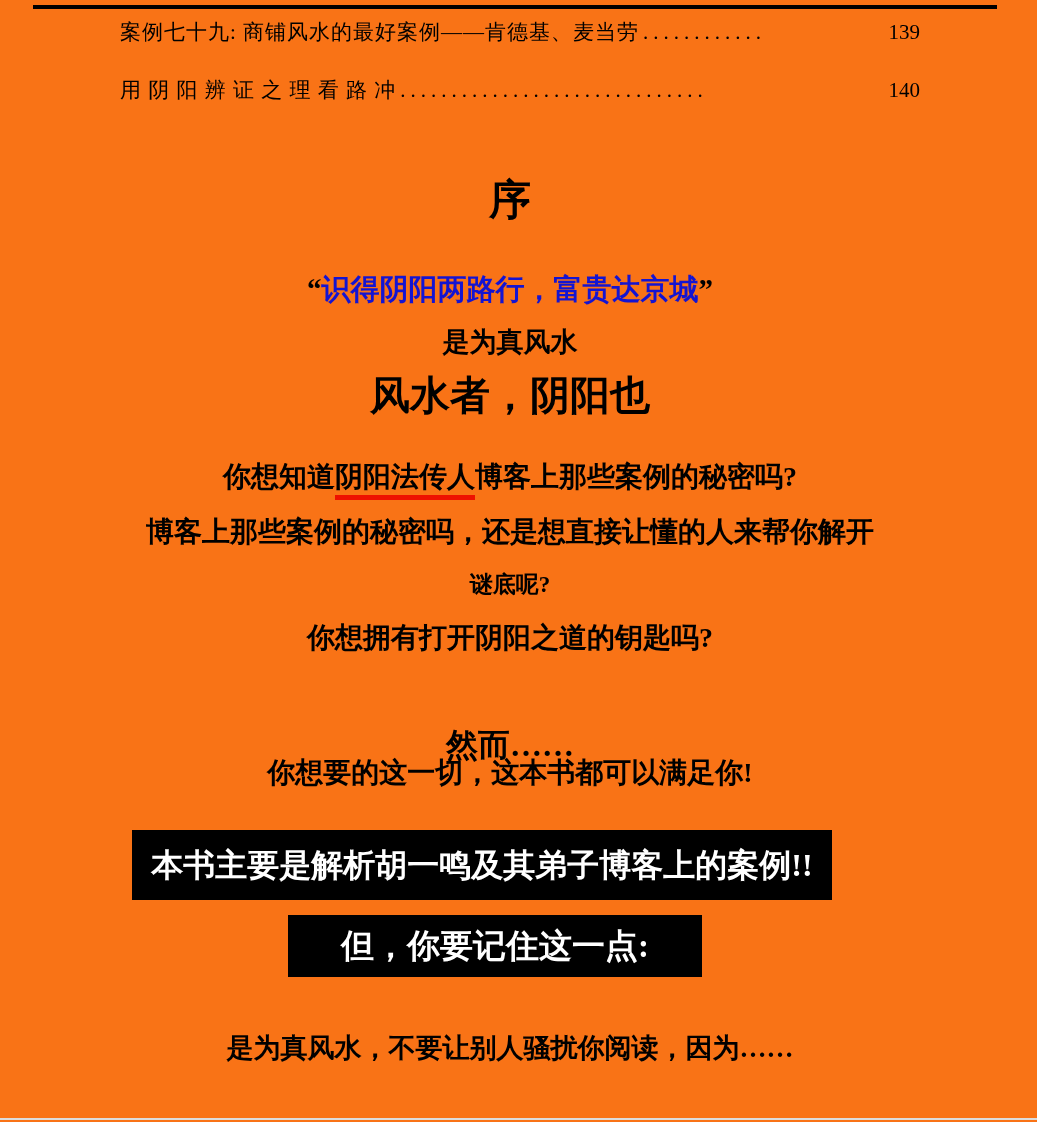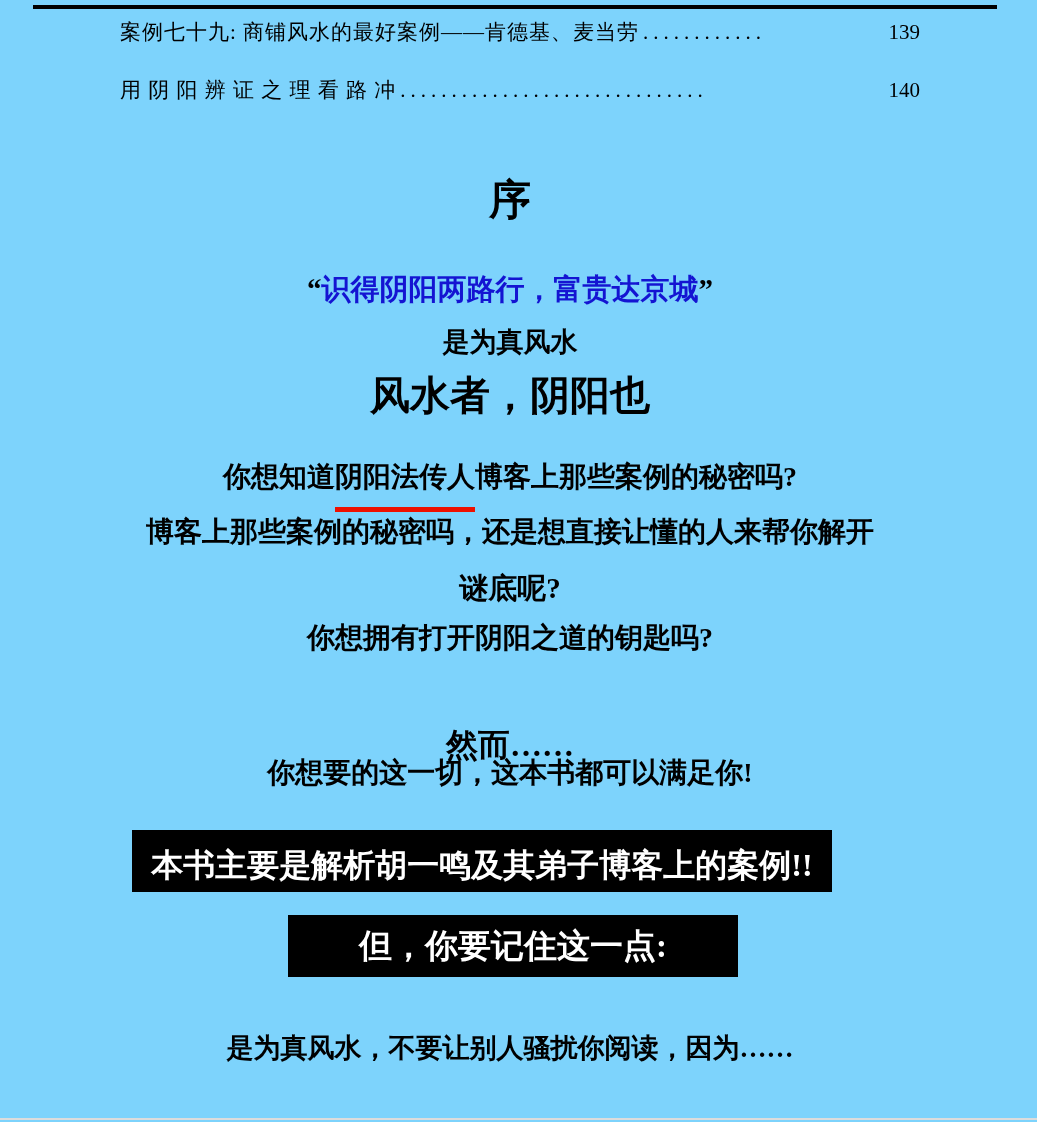--- a/index.html
+++ b/index.html
@@ -1,19 +1,19 @@
 <!DOCTYPE html>
 <html><head>
 <meta charset="utf-8">
 <style>
   html,body { margin:0; padding:0; background:#ffffff; }
   .page {
     position:relative;
     width:1037px; height:1122px;
-    background:#7dd3fc;
+    background:#f97316;
     color:#000000;
     font-family:"Liberation Serif","DejaVu Serif",serif;
     overflow:hidden;
   }
   .abs { position:absolute; }
   .center { left:30px; width:960px; text-align:center; }
   .b { font-weight:700; }
 
   .rule-top { top:5px; left:33px; width:964px; height:4px; background:#000000; }
   .rule-bottom { top:1118px; left:0px; width:1037px; height:2px; background:#dcdcdc; }
@@ -25,32 +25,32 @@
   .toc-title { letter-spacing:1px; }
   .toc-dots { letter-spacing:5px; margin-left:4px; }
   .toc-page { margin-left:auto; }
 
   .heading   { top:172px; font-size:42px; }
   .quote     { top:270px; font-size:29px; }
   .quote-mark { color:#000000; }
   .shiwei    { top:324px; font-size:27px; }
   .fengshui  { top:368px; font-size:40px; }
   .q1        { top:458px; font-size:28px; }
-  .underlined { border-bottom:5px solid #ee1100; padding-bottom:15px; }
+  .underlined { border-bottom:5px solid #ee1100; padding-bottom:3px; }
   .q2a       { top:513px; font-size:28px; white-space:nowrap; }
-  .q2b       { top:569px; font-size:29px; }
+  .q2b       { top:569px; font-size:23px; }
   .q3        { top:619px; font-size:28px; }
   .raner     { top:701px; font-size:32px;margin-top:23px; }
   .q4        { top:754px; font-size:28px; }
 
   .banner { background:#000000; color:#ffffff; text-align:center;
             font-weight:700; white-space:nowrap; }
-  .banner-1 { top:830px; left:132px; width:700px; height:62px;
+  .banner-1 { top:830px; left:132px; width:700px; height:70px;
               line-height:70px; font-size:32px; }
-  .banner-2 { top:915px; left:288px; width:450px; height:62px;
+  .banner-2 { top:915px; left:288px; width:414px; height:62px;
               line-height:62px; font-size:33px; }
 
   .closing   { top:1030px; font-size:27px; }
 </style>
 </head>
 <body>
 
 <div class="page">
 
   <div class="abs rule-top"></div>

